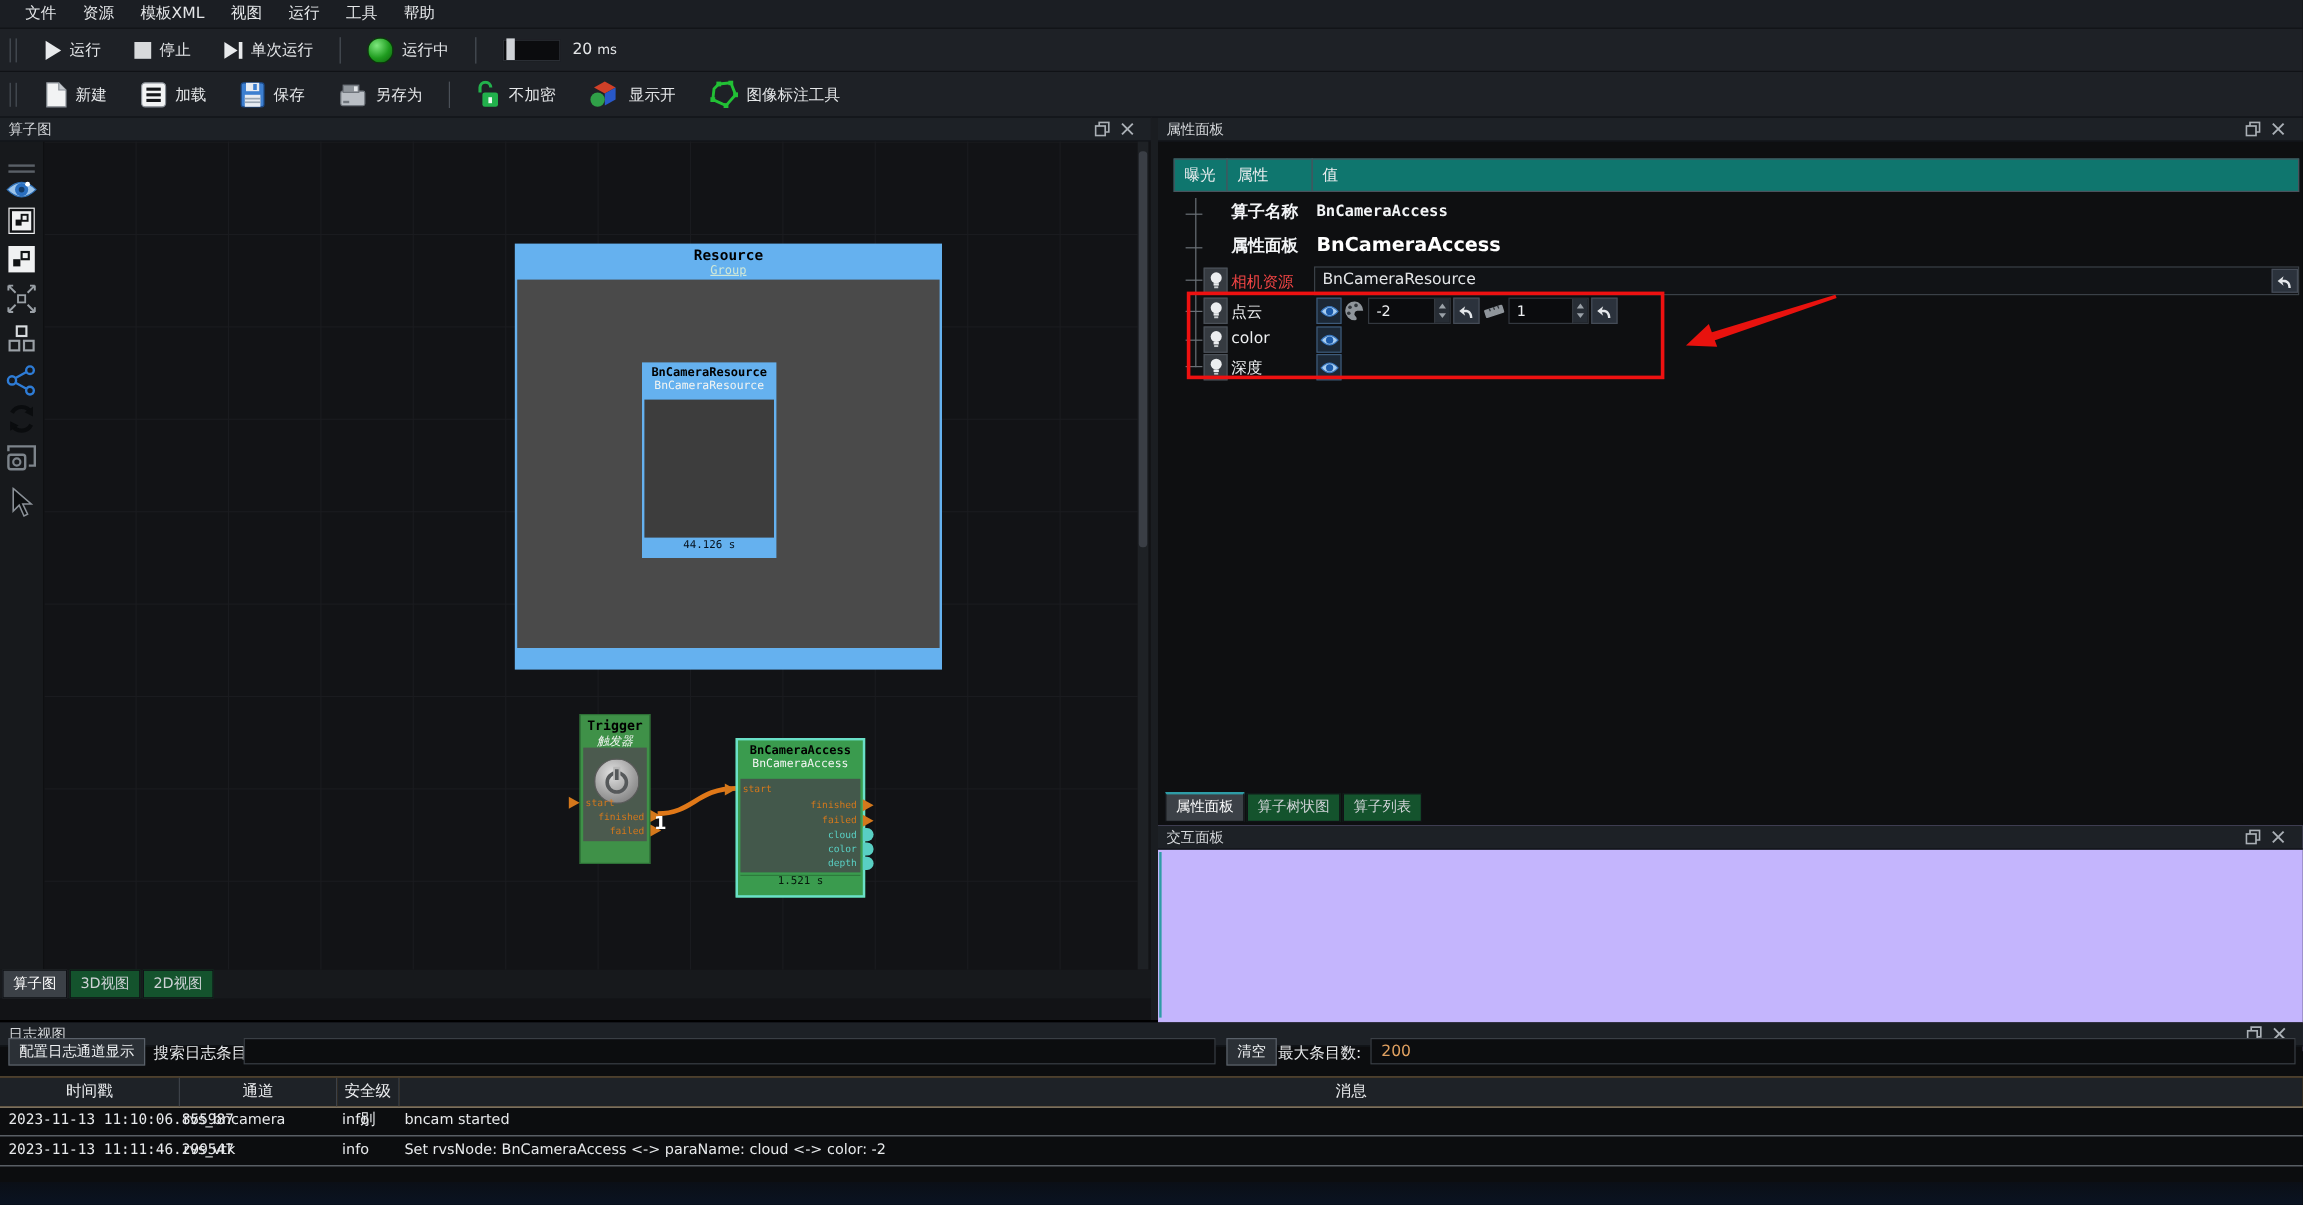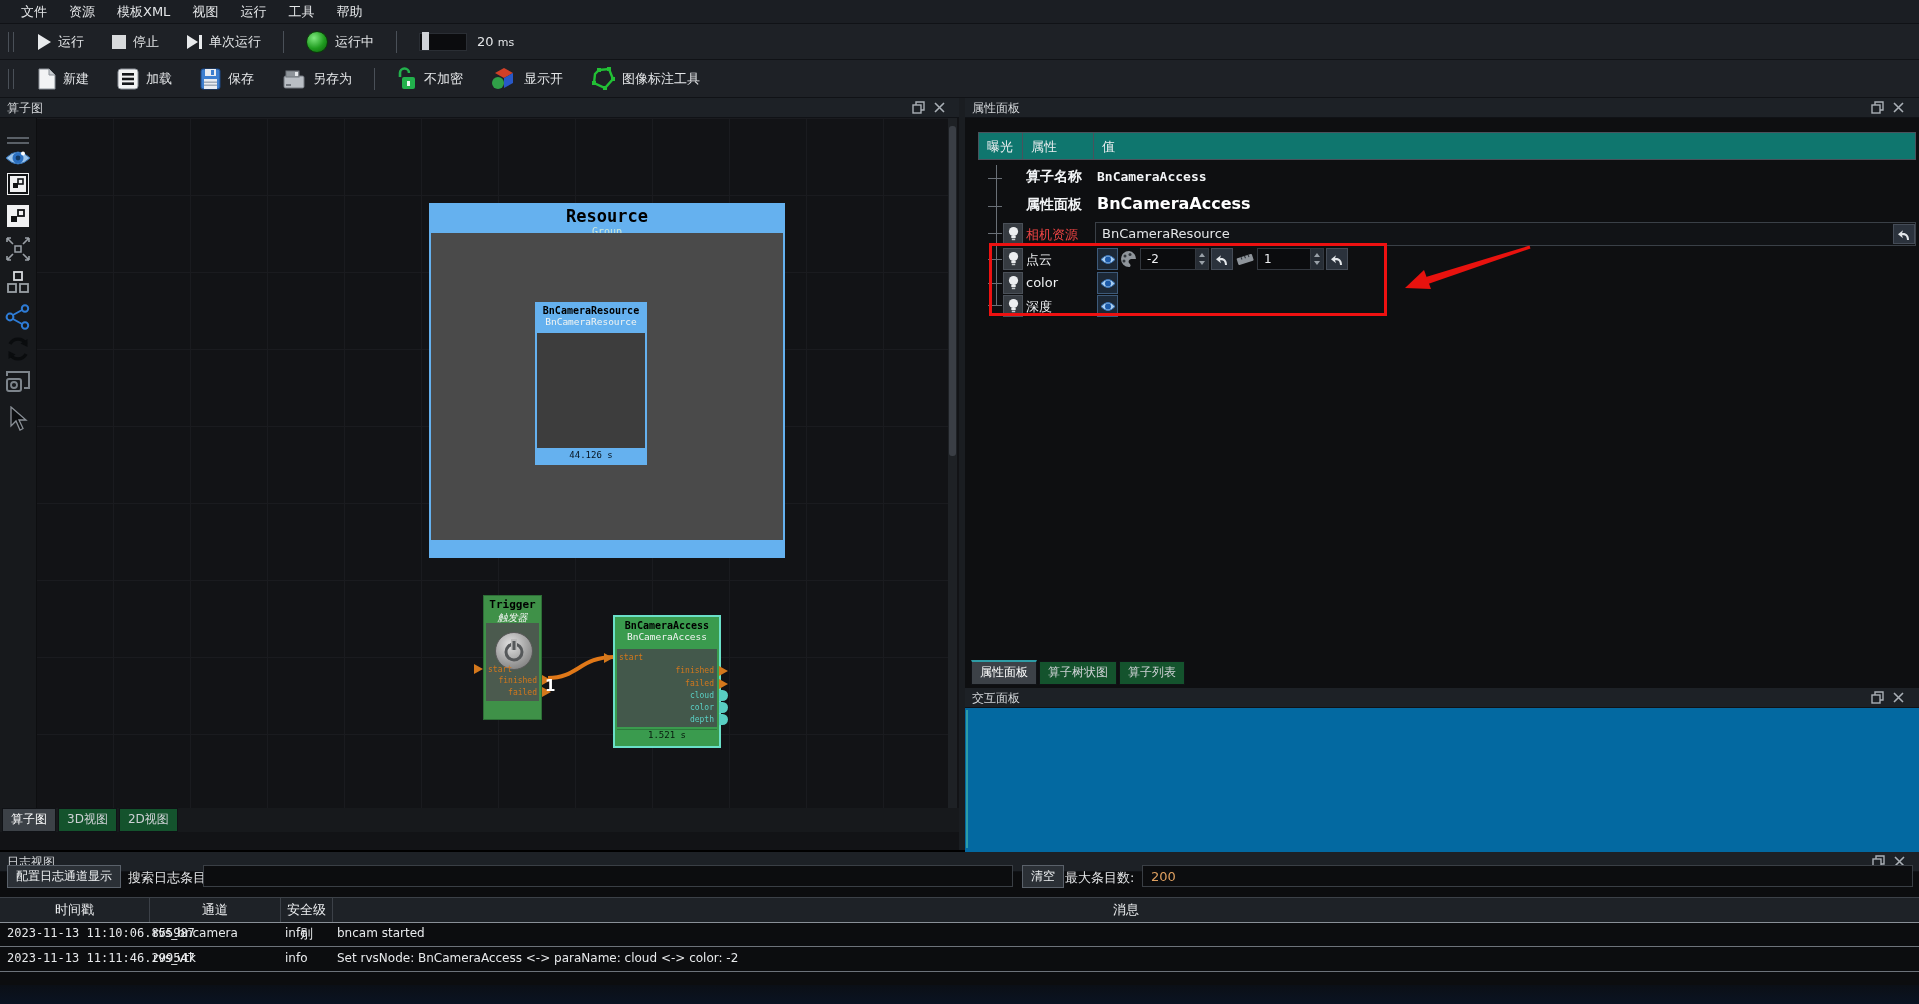--- a/index.html
+++ b/index.html
@@ -257,21 +257,21 @@
     <polygon points="3,1 3,20 8,15 12,24 15,22.5 11,14 18,14" fill="#0c0e10" stroke="#8a9097" stroke-width="1.3"></polygon>
   </svg>
 </div>
 
 <div id="vscroll" class="abs">
   <div class="thumb"></div>
 </div>
 
 <div class="abs" style="left:429px;top:203px;width:356px;height:355px;background:#65b1ef;">
   <div class="node-hd" style="padding-top:3px;">
-    <div class="node-title mono" style="font-size:17px;">Resource</div>
+    <div class="node-title mono" style="font-size:12px;">Resource</div>
     <div class="node-sub mono" style="color:#cfe8d8;text-decoration:underline;">Group</div>
   </div>
   <div class="abs" style="left:2px;top:30px;width:352px;height:307px;background:#4a4a4a;"></div>
 </div>
 
 <div class="abs" style="left:535px;top:302px;width:112px;height:163px;background:#65b1ef;">
   <div class="node-hd" style="padding-top:3px;">
     <div class="node-title mono" style="font-size:10px;">BnCameraResource</div>
     <div class="node-sub mono" style="font-size:9.5px;">BnCameraResource</div>
   </div>
@@ -474,21 +474,21 @@
   <polygon points="134.5,7.6 135.5,10.4 33,46 31,39" fill="#e8120e"></polygon>
   <polygon points="10,50 29,32 36,51" fill="#e8120e"></polygon>
 </svg>
 
 <div class="abs tabbar" style="left:971px;top:660px;">
   <div class="tab active-teal">属性面板</div>
   <div class="tab">算子树状图</div>
   <div class="tab">算子列表</div>
 </div>
 
-<div class="abs" style="left:965px;top:688px;width:954px;height:188px;background:#0369a1;">
+<div class="abs" style="left:965px;top:688px;width:954px;height:188px;background:#c4b5fd;">
   <div class="titlebar">
     <span>交互面板</span>
   </div>
   <div class="dockbtns" style="left:906px;">
     <svg width="13" height="13" viewBox="0 0 13 13">
       <rect x="1" y="4" width="8" height="8" fill="none" stroke="#aab0b6" stroke-width="1.4"></rect>
       <path d="M4,4 L4,1 L12,1 L12,9 L9,9" fill="none" stroke="#aab0b6" stroke-width="1.4"></path>
     </svg>
     <svg width="13" height="13" viewBox="0 0 13 13">
       <path d="M2,2 L11,11 M11,2 L2,11" stroke="#aab0b6" stroke-width="1.6"></path>

